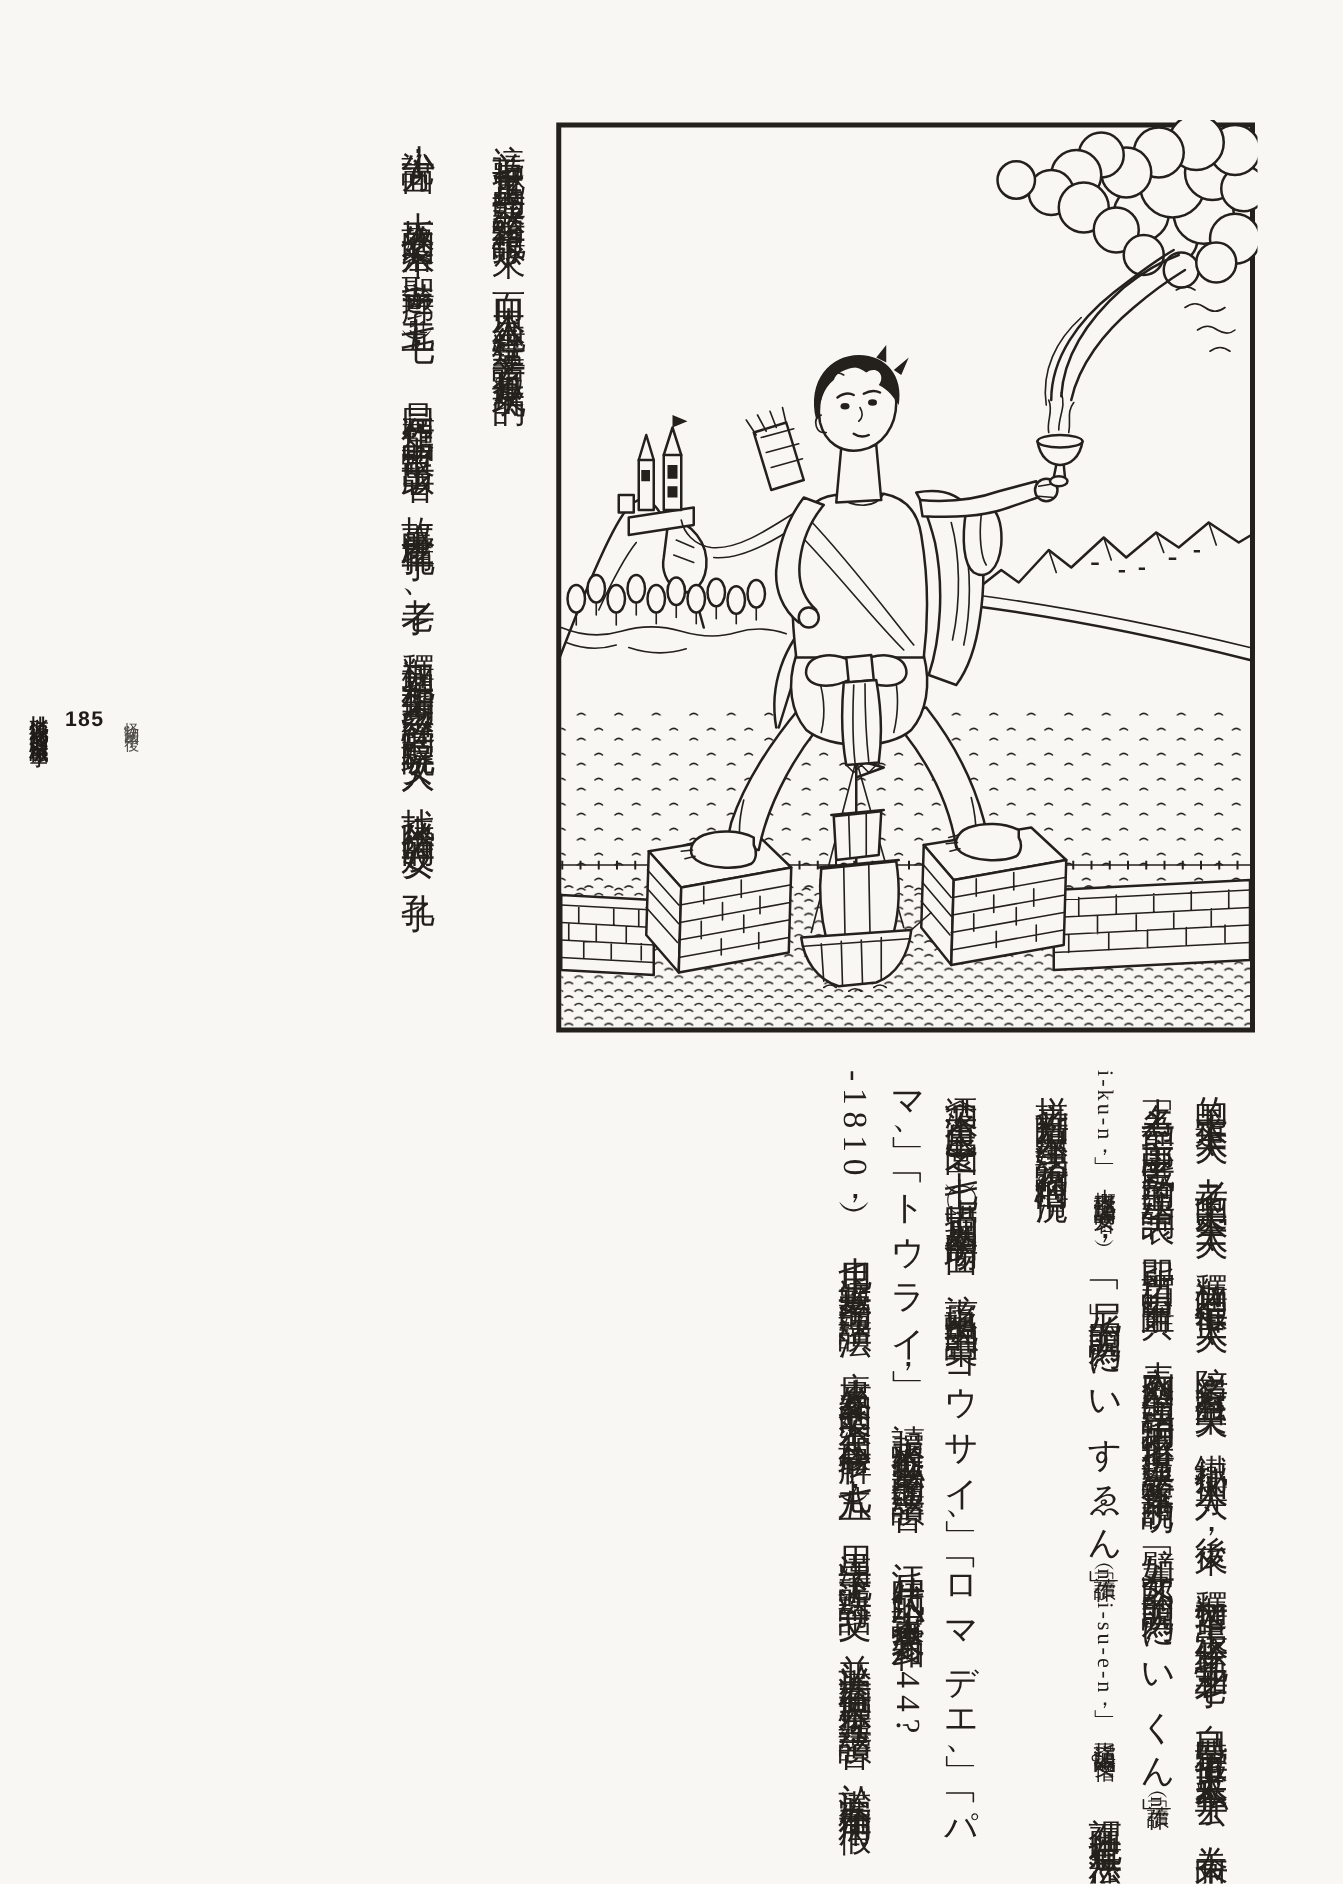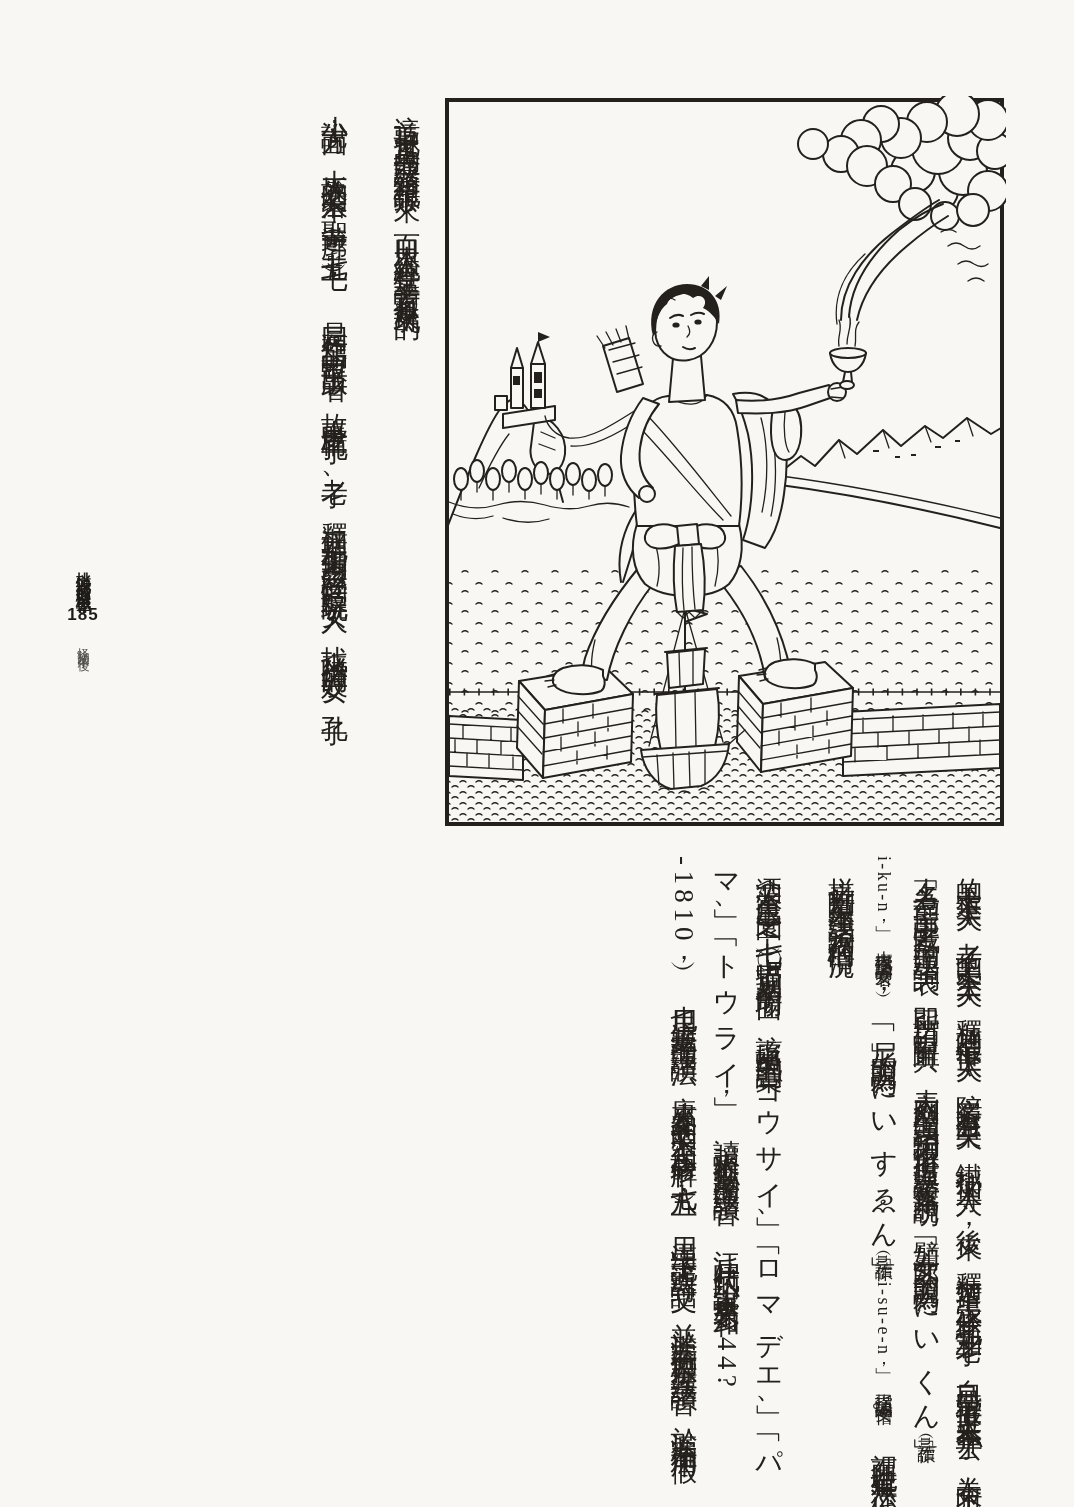--- a/index.html
+++ b/index.html
@@ -20,22 +20,22 @@
   .vblock p + p { margin-block-start:30px; }
   .top-block   { left:140px; top:94px;  width:288px; height:620px; }
   .bottom-block{ left:106px; top:856px; width:884px; height:620px; }
   .note { font-size:0.66em; letter-spacing:2.4px; }
   .fn {
     text-combine-upright:all; font-size:0.52em; letter-spacing:0;
     font-family:"Liberation Sans","DejaVu Sans",sans-serif;
   }
   
   .margin-strip {
-    position:absolute; left:48px; top:560px; width:70px;
-    display:flex; flex-direction:column; align-items:center; gap:13px;
+    position:absolute; left:20px; top:560px; width:70px;
+    display:flex; flex-direction:row; align-items:center; gap:13px;
   }
   .side-title {
     writing-mode:vertical-rl; font-size:15px; font-weight:bold;
     letter-spacing:4.5px; color:#1e1b18;
   }
   .side-page {
     font-family:"Liberation Sans","DejaVu Sans",sans-serif;
     font-weight:bold; font-size:17px; letter-spacing:1px; color:#1e1b18;
   }
   .side-chapter {

